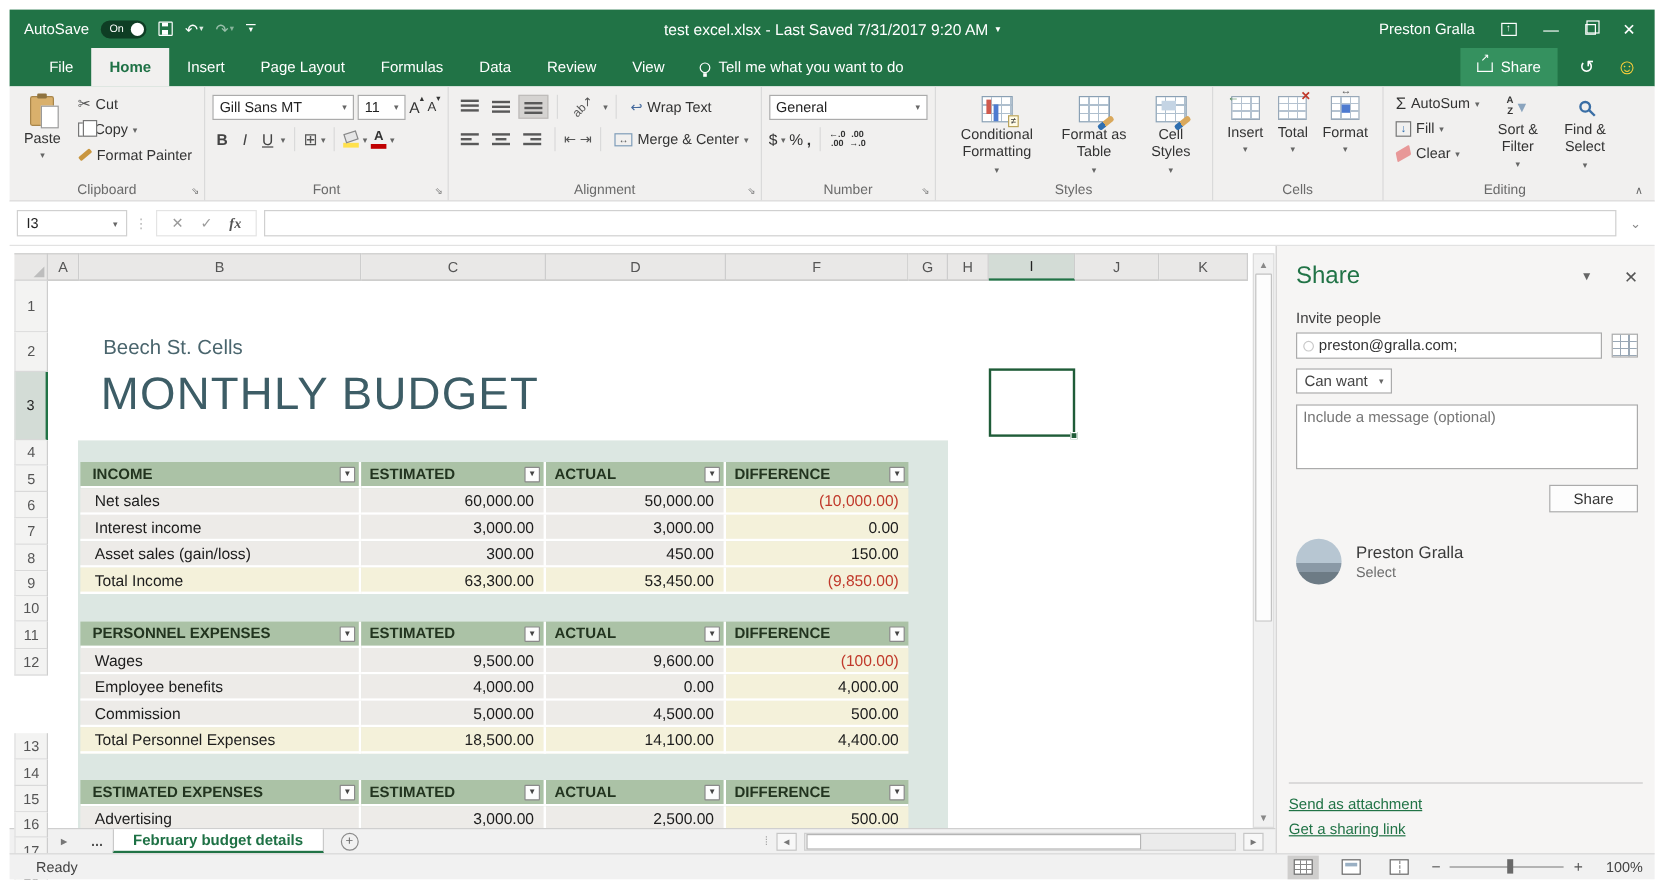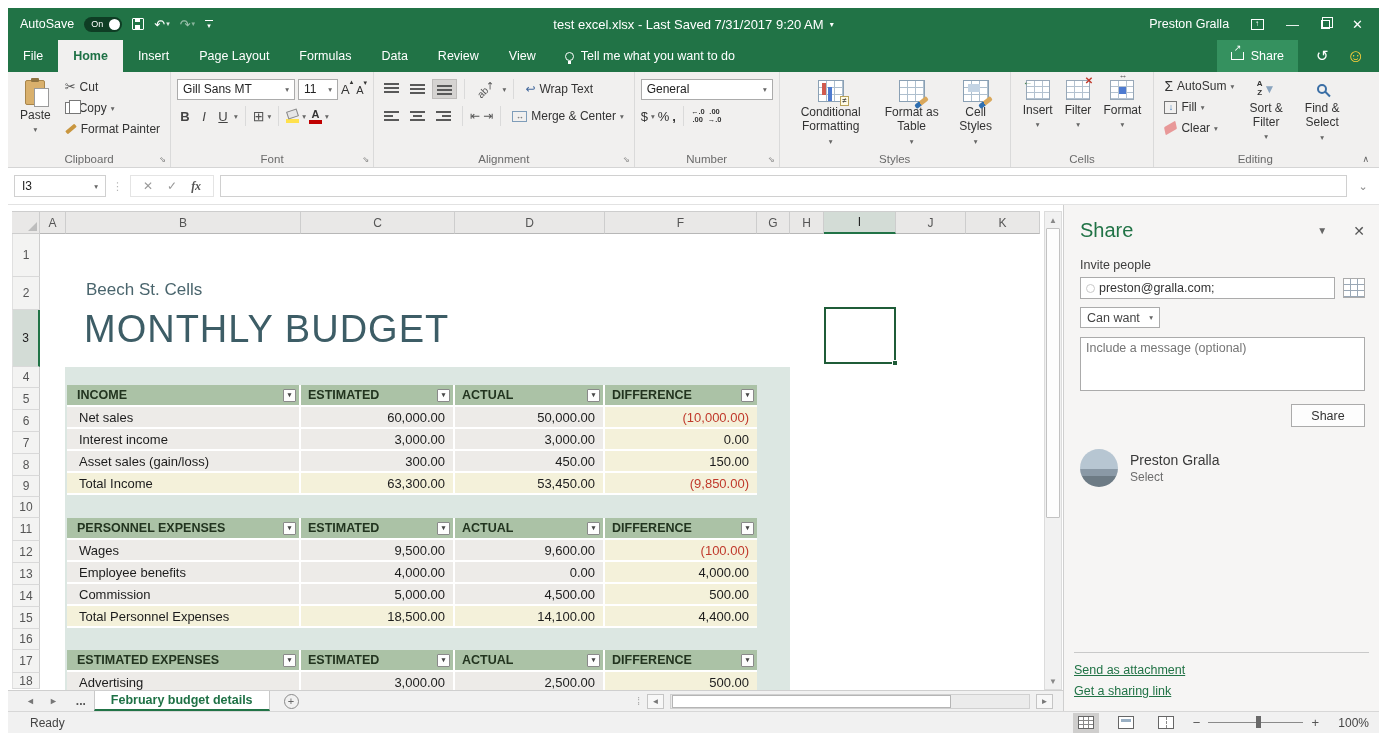--- a/index.html
+++ b/index.html
@@ -251,21 +251,21 @@
     <div class="tb-right">
       <span>Preston Gralla</span>
       <span class="rdo"></span>
       <span class="winbtn">—</span>
       <span class="rest"></span>
       <span class="winbtn">✕</span>
     </div>
   </div>
 
   <div class="tabrow">
-    <div style="display:flex;align-items:stretch;">
+    <div style="display:flex;align-items:stretch;padding-left:18px;">
           <div class="rtab">File</div>
           <div class="rtab active">Home</div>
           <div class="rtab">Insert</div>
           <div class="rtab">Page Layout</div>
           <div class="rtab">Formulas</div>
           <div class="rtab">Data</div>
           <div class="rtab">Review</div>
           <div class="rtab">View</div>
         </div>
     <div class="tellme">
@@ -478,21 +478,21 @@
         <span class="cgrid">
               <span class="ov ins">←</span>
             </span>
         <span>Insert</span>
         <span class="car">▾</span>
       </div>
       <div class="bigbtn">
         <span class="cgrid">
               <span class="ov del">✕</span>
             </span>
-        <span>Filter</span>
+        <span>Total</span>
         <span class="car">▾</span>
       </div>
       <div class="bigbtn">
         <span class="cgrid ico-format"></span>
         <span>Format</span>
         <span class="car">▾</span>
       </div>
       <div class="glabel">Cells</div>
     </div>
 
@@ -575,21 +575,21 @@
               <div class="rowh sel" style="height: 57px;">3</div>
               <div class="rowh" style="height: 21px;">4</div>
               <div class="rowh" style="height: 22px;">5</div>
               <div class="rowh" style="height: 22px;">6</div>
               <div class="rowh" style="height: 22px;">7</div>
               <div class="rowh" style="height: 22px;">8</div>
               <div class="rowh" style="height: 21px;">9</div>
               <div class="rowh" style="height: 21px;">10</div>
               <div class="rowh" style="height: 23px;">11</div>
               <div class="rowh" style="height: 22px;">12</div>
-              <div class="rowh" style="height: 22px;">13</div>
+              <div class="rowh" style="height: 22px; margin-top: 48px;">13</div>
               <div class="rowh" style="height: 22px;">14</div>
               <div class="rowh" style="height: 22px;">15</div>
               <div class="rowh" style="height: 21px;">16</div>
               <div class="rowh" style="height: 23px;">17</div>
               <div class="rowh" style="height: 16px;">18</div>
             </div>
 
         <div class="canvas">
           <div class="band"></div>
           <div class="company">Beech St. Cells</div>

